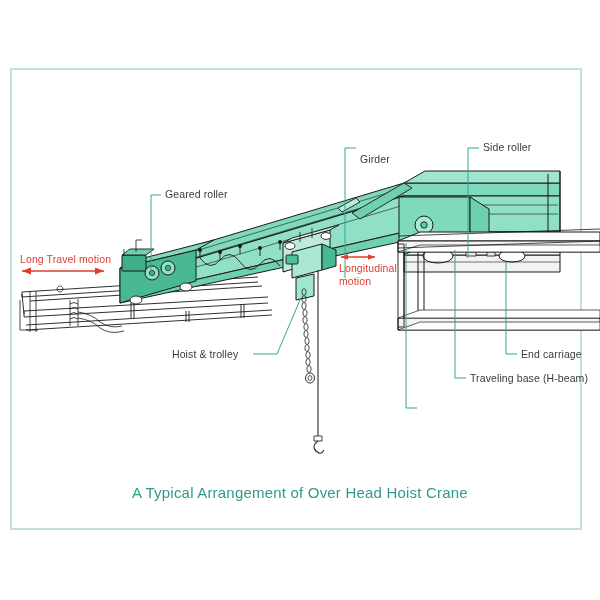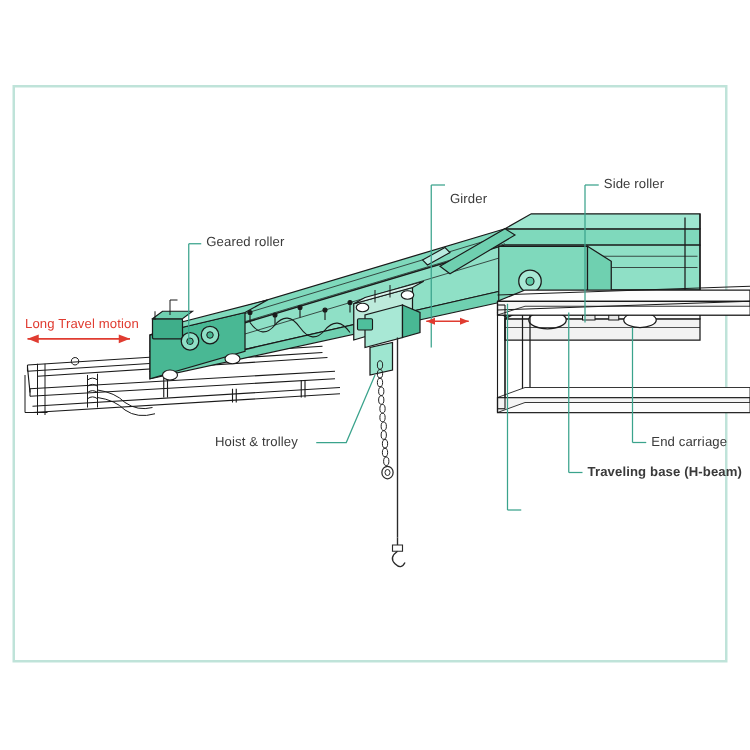--- a/index.html
+++ b/index.html
@@ -250,22 +250,27 @@
   </svg>
 
   <div class="lbl" style="left:165px;top:188px;">Geared roller</div>
 
   <div class="lbl" style="left:360px;top:141px;margin-top:12px;">Girder</div>
 
   <div class="lbl" style="left:483px;top:141px;">Side roller</div>
 
   <div class="lbl red" style="left:20px;top:253px;">Long Travel motion</div>
 
+  <div class="lbl red two" style="left:339px;top:262px;">
+    <span>Longitudinal</span><br>
+    <span>motion</span>
+  </div>
 
   <div class="lbl" style="left:172px;top:348px;">Hoist &amp; trolley</div>
 
   <div class="lbl" style="left:521px;top:348px;">End carriage</div>
 
-  <div class="lbl" style="left:470px;top:372px;font-weight:bold;">Traveling base (H-beam)</div>
-
-
+  <div class="lbl" style="left:470px;top:372px;">Traveling base (H-beam)</div>
+
+
+  <div id="title">A Typical Arrangement of Over Head Hoist Crane</div>
 
 </div>
 
 </body></html>

